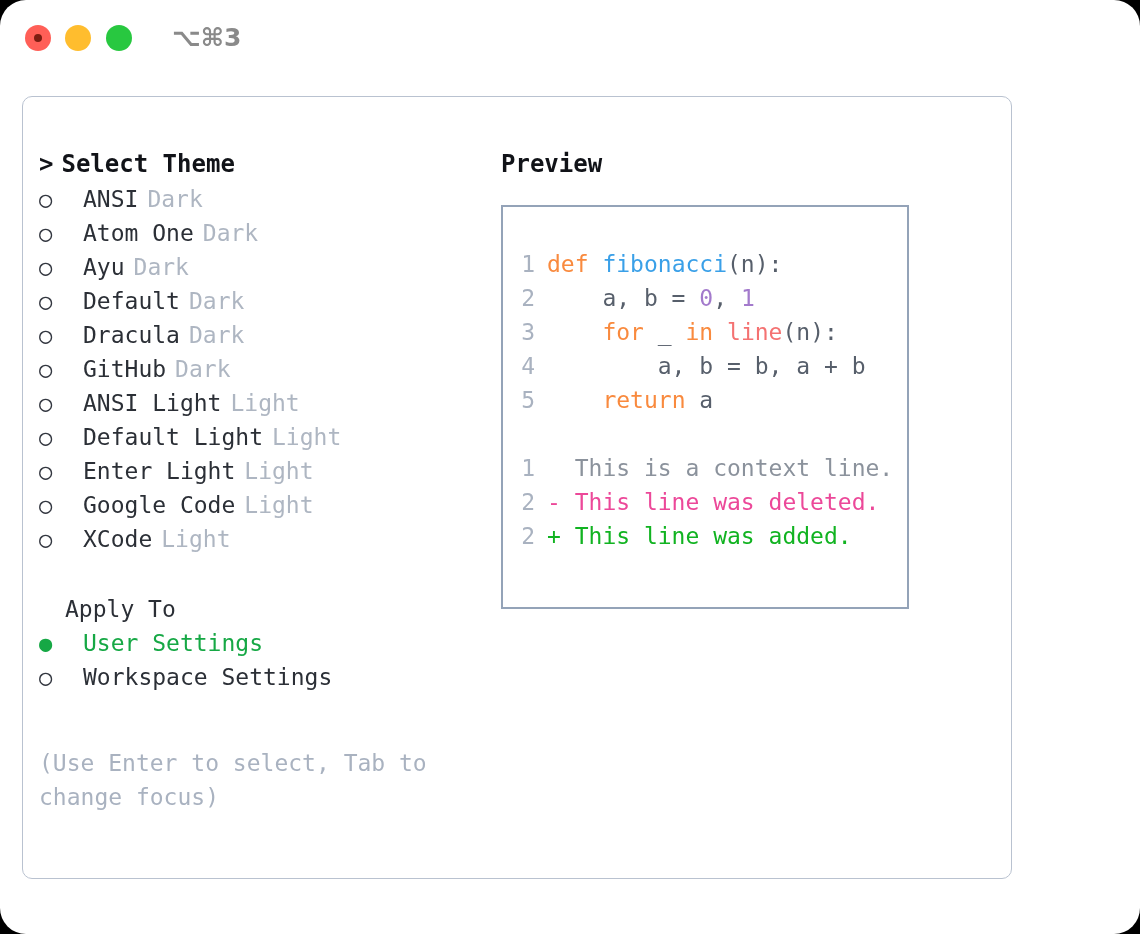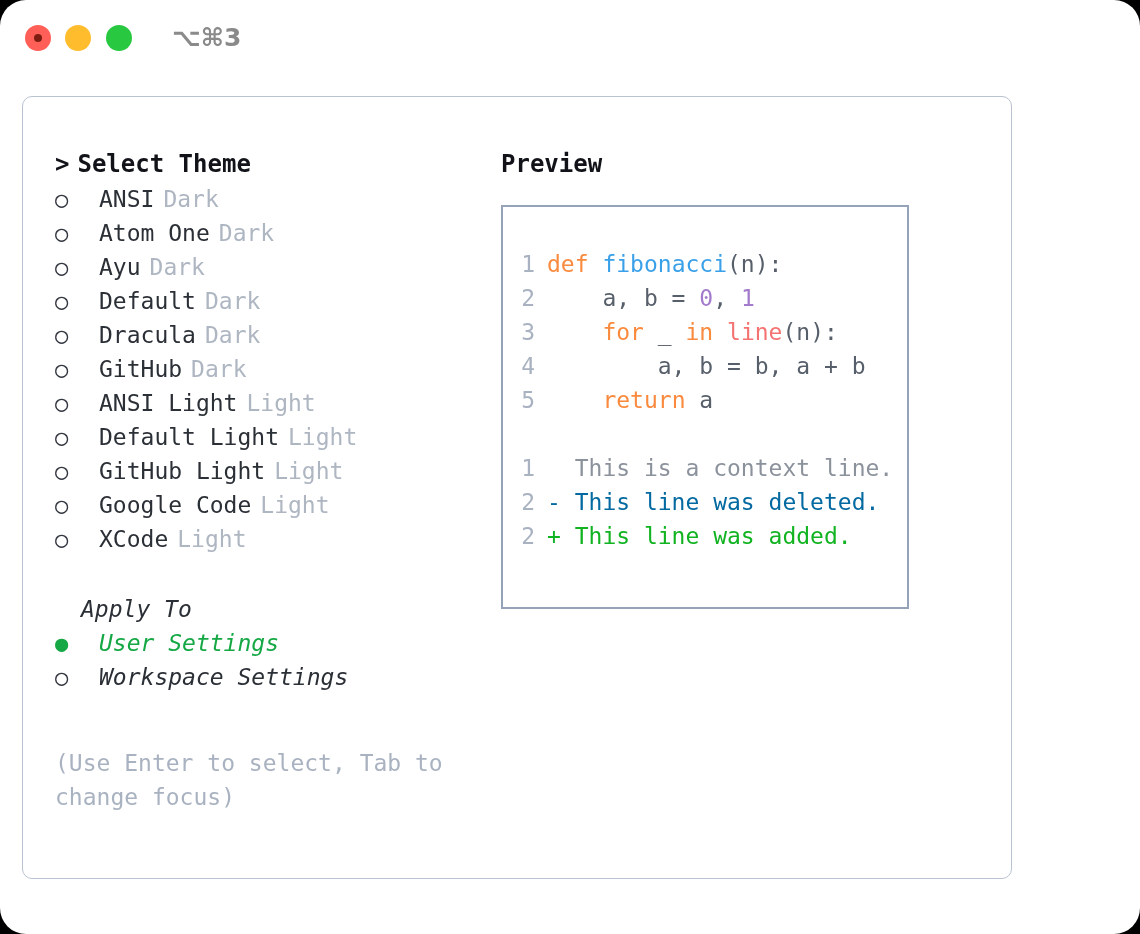--- a/index.html
+++ b/index.html
@@ -71,21 +71,21 @@
     height: 783px;
     border: 1.5px solid #b9c2d0;
     border-radius: 10px;
     background: #ffffff;
     box-sizing: border-box;
   }
 
   
   #left-pane {
     position: absolute;
-    left: 32px;
+    left: 16px;
     top: 50px;
     width: 430px;
   }
   .row {
     height: 34px;
     line-height: 34px;
     font-size: 23px;
     white-space: nowrap;
     color: #333740;
   }
@@ -107,21 +107,21 @@
     height: 34px;
     line-height: 34px;
     font-size: 24px;
     font-weight: bold;
     color: #111318;
     white-space: nowrap;
     margin-bottom: 1px;
   }
   #section-header .caret { margin-right: 8px; }
 
-  #apply-block { margin-top: 36px; font-style: italic; }
+  #apply-block { margin-top: 36px; }
   #apply-title {
     height: 34px;
     line-height: 34px;
     font-size: 23px;
     color: #2b2f36;
     padding-left: 26px;
   }
 
   #hint {
     margin-top: 52px;
@@ -173,21 +173,21 @@
     text-align: right;
     color: #a9b2c0;
     margin-right: 12px;
   }
   .kw   { color: #f98a3e; }
   .fn   { color: #3aa0e8; }
   .num  { color: #a37acc; }
   .bi   { color: #f47272; }
   .pl   { color: #575f6b; }
   .diff-ctx { color: #8b929c; }
-  .diff-del { color: #0369a1; }
+  .diff-del { color: #ec4899; }
   .diff-add { color: #11b321; }
   .gap { height: 34px; }
 </style>
 </head>
 <body>
 
 <div id="window">
 
   <div id="titlebar">
     <div class="light" id="light-red"></div>
@@ -207,21 +207,21 @@
 
       <div id="theme-rows">
           <div class="row"><span class="bullet">○</span><span class="label">ANSI</span><span class="variant">Dark</span></div>
           <div class="row"><span class="bullet">○</span><span class="label">Atom One</span><span class="variant">Dark</span></div>
           <div class="row"><span class="bullet">○</span><span class="label">Ayu</span><span class="variant">Dark</span></div>
           <div class="row"><span class="bullet">○</span><span class="label">Default</span><span class="variant">Dark</span></div>
           <div class="row"><span class="bullet">○</span><span class="label">Dracula</span><span class="variant">Dark</span></div>
           <div class="row"><span class="bullet">○</span><span class="label">GitHub</span><span class="variant">Dark</span></div>
           <div class="row"><span class="bullet">○</span><span class="label">ANSI Light</span><span class="variant">Light</span></div>
           <div class="row"><span class="bullet">○</span><span class="label">Default Light</span><span class="variant">Light</span></div>
-          <div class="row"><span class="bullet">○</span><span class="label">GitHub Light</span><span class="variant">Light</span></div>
+          <div class="row"><span class="bullet">○</span><span class="label">Enter Light</span><span class="variant">Light</span></div>
           <div class="row"><span class="bullet">○</span><span class="label">Google Code</span><span class="variant">Light</span></div>
           <div class="row"><span class="bullet">○</span><span class="label">XCode</span><span class="variant">Light</span></div>
         </div>
 
       <div id="apply-block">
         <div id="apply-title">Apply To</div>
         <div id="apply-rows">
             <div class="row selected"><span class="bullet sel">●</span><span class="label">User Settings</span></div>
             <div class="row"><span class="bullet">○</span><span class="label">Workspace Settings</span></div>
           </div>

